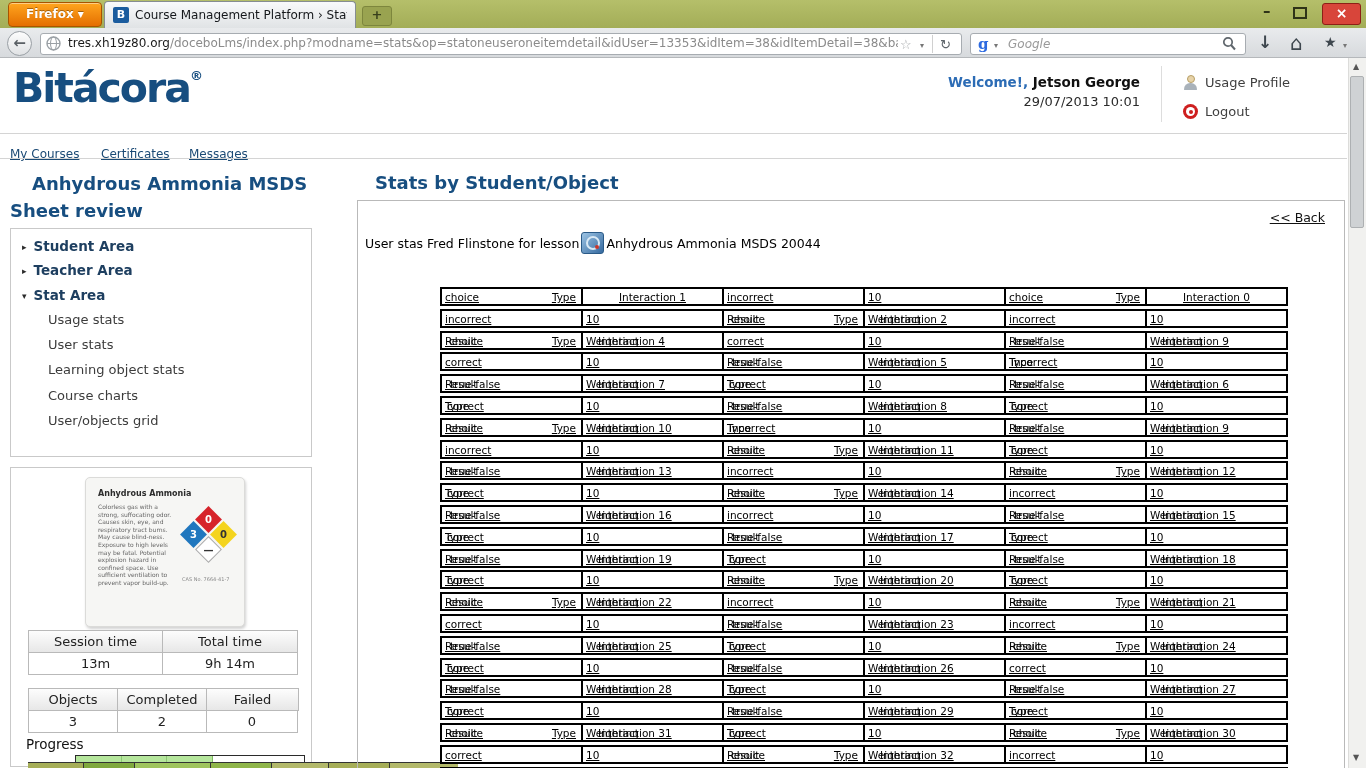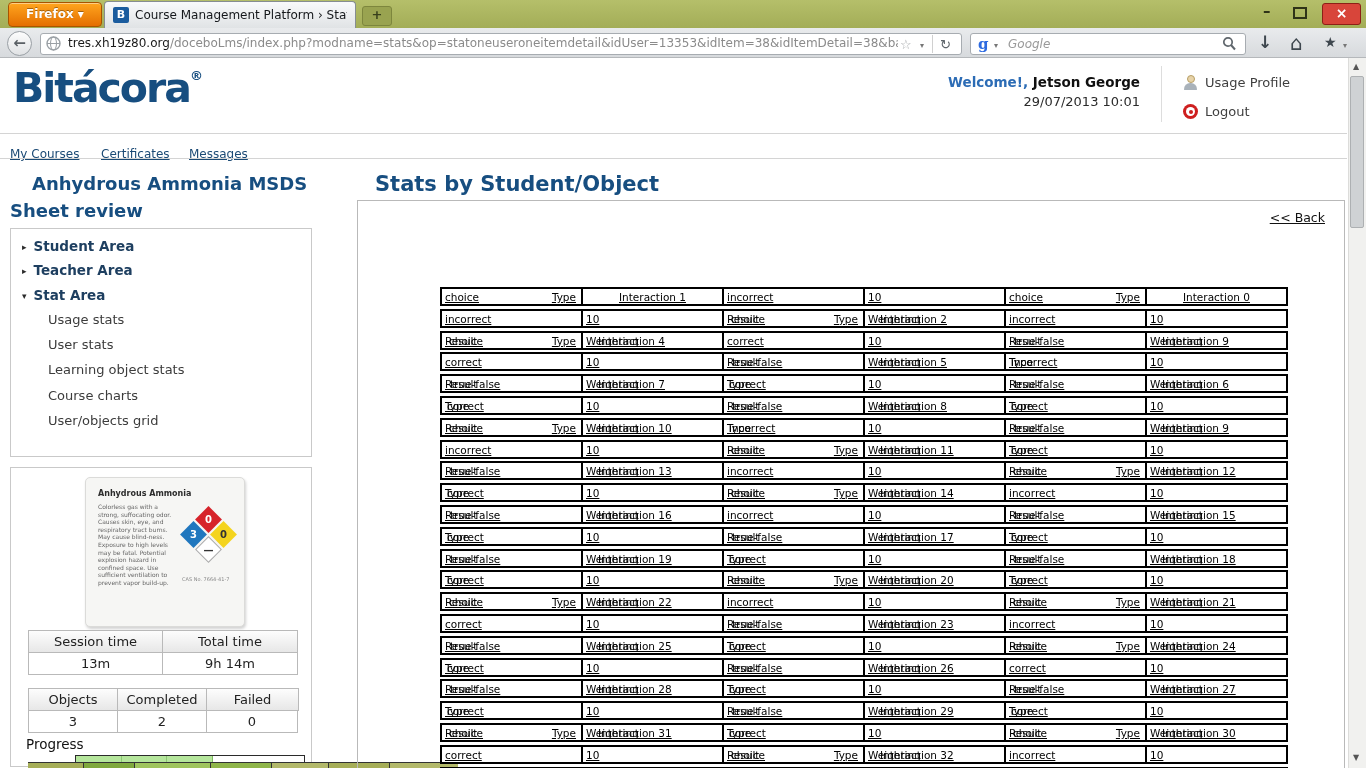--- a/index.html
+++ b/index.html
@@ -87,21 +87,21 @@
         font-size:13px;color:#222;text-align:center;line-height:21px;background:#fff;}
   .cellh{background:linear-gradient(#fdfdfd,#e7e7e7);}
   .plabel{left:26px;top:736px;font-size:13.5px;color:#111;}
   .pbar{left:75px;top:755px;width:230px;height:14px;border:1px solid #2b2b2b;background:#fff;box-sizing:border-box;}
   .pfill{position:absolute;left:0;top:0;height:100%;background:#b5e69c;border-right:1px solid #7fb961;box-sizing:border-box;}
   .pseg{position:absolute;top:0;width:1px;height:100%;background:#8cc973;}
   .sliver{left:28px;top:762px;width:430px;height:6px;background:#b3b96b;border-top:1px solid #333;box-sizing:border-box;}
   .sseg{position:absolute;top:0;height:100%;}
 
   
-  .maintitle{left:375px;top:172px;font-size:21px;font-weight:bold;color:#174e80;}
+  .maintitle{left:375px;top:172px;font-size:18px;font-weight:bold;color:#174e80;}
   .panel{left:357px;top:200px;width:988px;height:600px;border:1px solid #b9b9b9;box-sizing:border-box;}
   .backlink{right:41px;top:210px;font-size:12.5px;color:#111;text-decoration:underline;}
   .subtitle{left:365px;top:230px;height:26px;display:flex;align-items:center;font-size:12.5px;color:#000;}
   .sicon{width:21px;height:20px;margin:0 2px;background:linear-gradient(135deg,#9cc4e4,#35699f);
          border:1px solid #2a5a87;border-radius:3px;position:relative;flex:none;}
   .sicon:before{content:"";position:absolute;left:4px;top:3px;width:10px;height:10px;
                 border:2px solid #d9e9f5;border-radius:50%;}
   .sicon:after{content:"";position:absolute;left:13px;top:12px;width:4px;height:4px;border-radius:50%;background:#c9372c;}
 
   
@@ -243,20 +243,25 @@
     <div class="sseg" style="left:0;width:55px;background:#a6ae58;border-right:1px solid #333;"></div>
     <div class="sseg" style="left:56px;width:50px;background:#7fa83e;border-right:1px solid #333;"></div>
     <div class="sseg" style="left:107px;width:75px;background:#9fc45e;border-right:1px solid #333;"></div>
     <div class="sseg" style="left:183px;width:60px;background:#8fb54a;border-right:1px solid #333;"></div>
     <div class="sseg" style="left:300px;width:60px;background:#a6ae58;border-left:1px solid #333;border-right:1px solid #333;"></div>
   </div>
 
   <div class="abs maintitle">Stats by Student/Object</div>
   <div class="abs panel"></div>
   <a class="abs backlink">&lt;&lt; Back</a>
+  <div class="abs subtitle">
+    <span>User stas Fred Flinstone for lesson</span>
+    <span class="sicon"></span>
+    <span>Anhydrous Ammonia MSDS 20044</span>
+  </div>
   <div class="abs gtable">
       <div class="grow">
         <div class="gcell">
           <span class="gc-base">choice</span>
           <span class="gc-right">Type</span>
         </div>
         <div class="gcell">
           <span class="gc-center">Interaction 1</span>
         </div>
         <div class="gcell">

